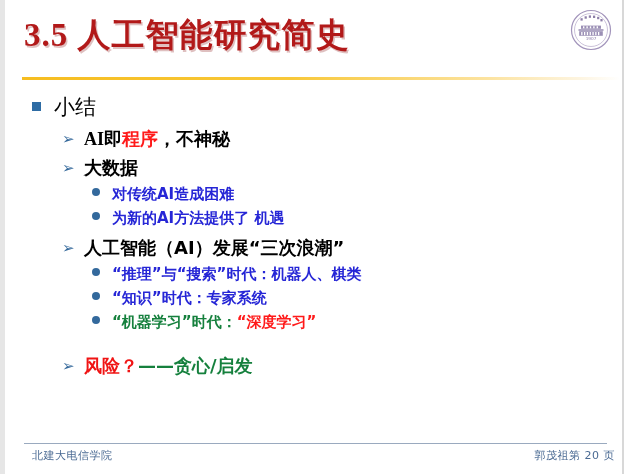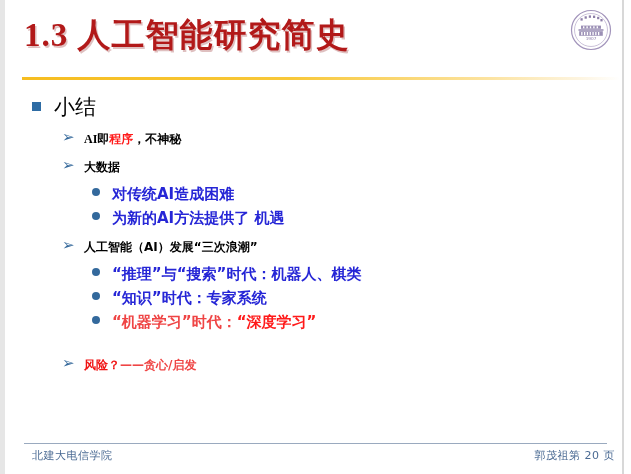--- a/index.html
+++ b/index.html
@@ -117,21 +117,21 @@
     width: 22px;
     font-family: "DejaVu Sans", sans-serif;
     font-size: 15px;
     color: #35699b;
     position: relative;
     top: -1px;
   }
   .lvl2 .rowtext {
     font-family: "DejaVu Sans", "Liberation Sans", sans-serif;
     font-weight: bold;
-    font-size: 12px;
+    font-size: 18px;
     line-height: 27px;
     color: #000000;
   }
   .lvl2.serifnum .rowtext {
     font-family: "Liberation Serif", "DejaVu Serif", serif;
     font-weight: bold;
   }
 
   
   .lvl3 { margin-left: 88px; margin-bottom: 0px; }
@@ -150,21 +150,21 @@
   .lvl3 .rowtext {
     font-family: "DejaVu Sans", "Liberation Sans", sans-serif;
     font-weight: bold;
     font-size: 15px;
     line-height: 24px;
     color: #2626d6;
   }
 
   .red { color: #ff1a1a; }
   .darkred { color: #f01414; }
-  .blue { color: #ef4444; margin-top: 38px; }
+  .blue { color: #15803d; margin-top: 38px; }
   .blk { color: #000000; }
   .spacer { height: 18px; }
 
   
   .footer-rule {
     position: absolute;
     left: 24px;
     top: 443px;
     width: 583px;
     height: 1px;
@@ -188,21 +188,21 @@
 </style>
 </head>
 <body>
 
 <div id="slide">
 
   <div class="edge-left"></div>
   <div class="edge-right"></div>
   <div class="edge-right-fill"></div>
 
-  <div class="title">1.3 人工智能研究简史</div>
+  <div class="title">3.5 人工智能研究简史</div>
   <div class="title-rule"></div>
 
   <div class="logo">
     <svg width="42" height="42" viewBox="0 0 42 42" xmlns="http://www.w3.org/2000/svg">
       <circle cx="21" cy="21" r="19.5" fill="none" stroke="#a294bb" stroke-width="1.2"></circle>
       <circle cx="21" cy="21" r="16.5" fill="none" stroke="#b4a8c8" stroke-width="0.7"></circle>
 
       <g fill="#8d7ea8">
         <rect x="10.5" y="9.2" width="2.2" height="2.4"></rect>
         <rect x="14.6" y="7.3" width="2.2" height="2.4"></rect>

